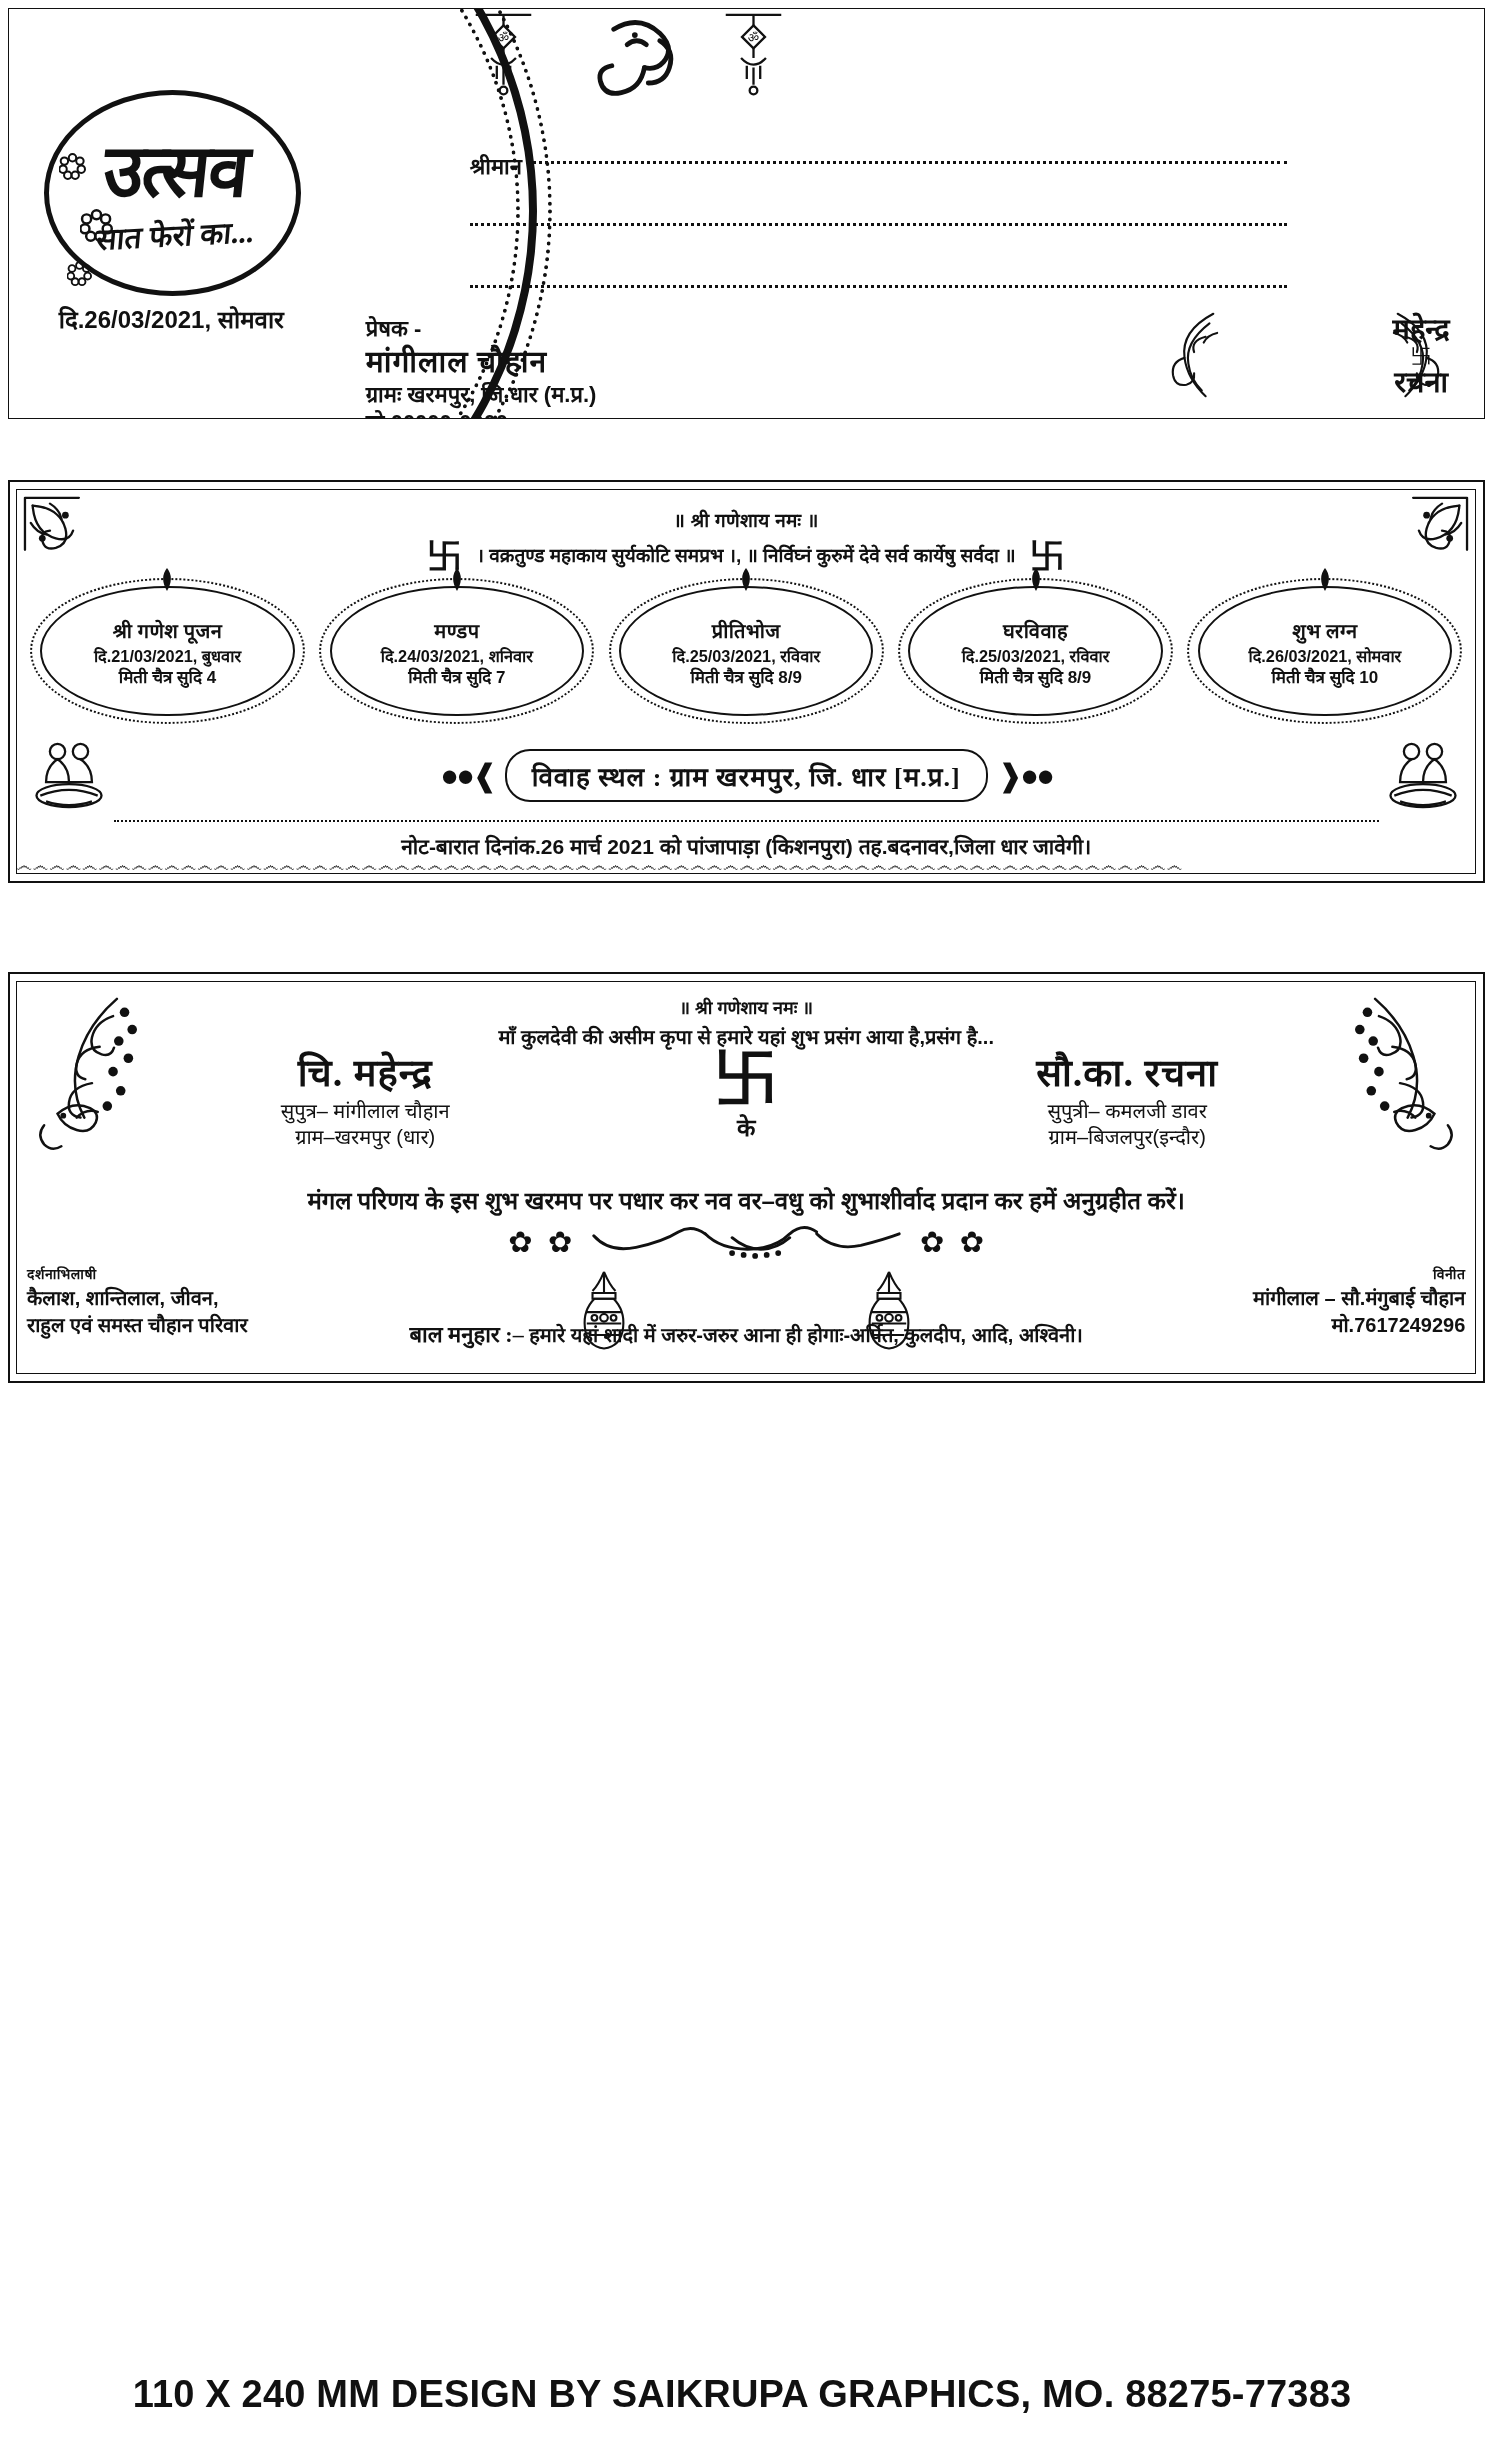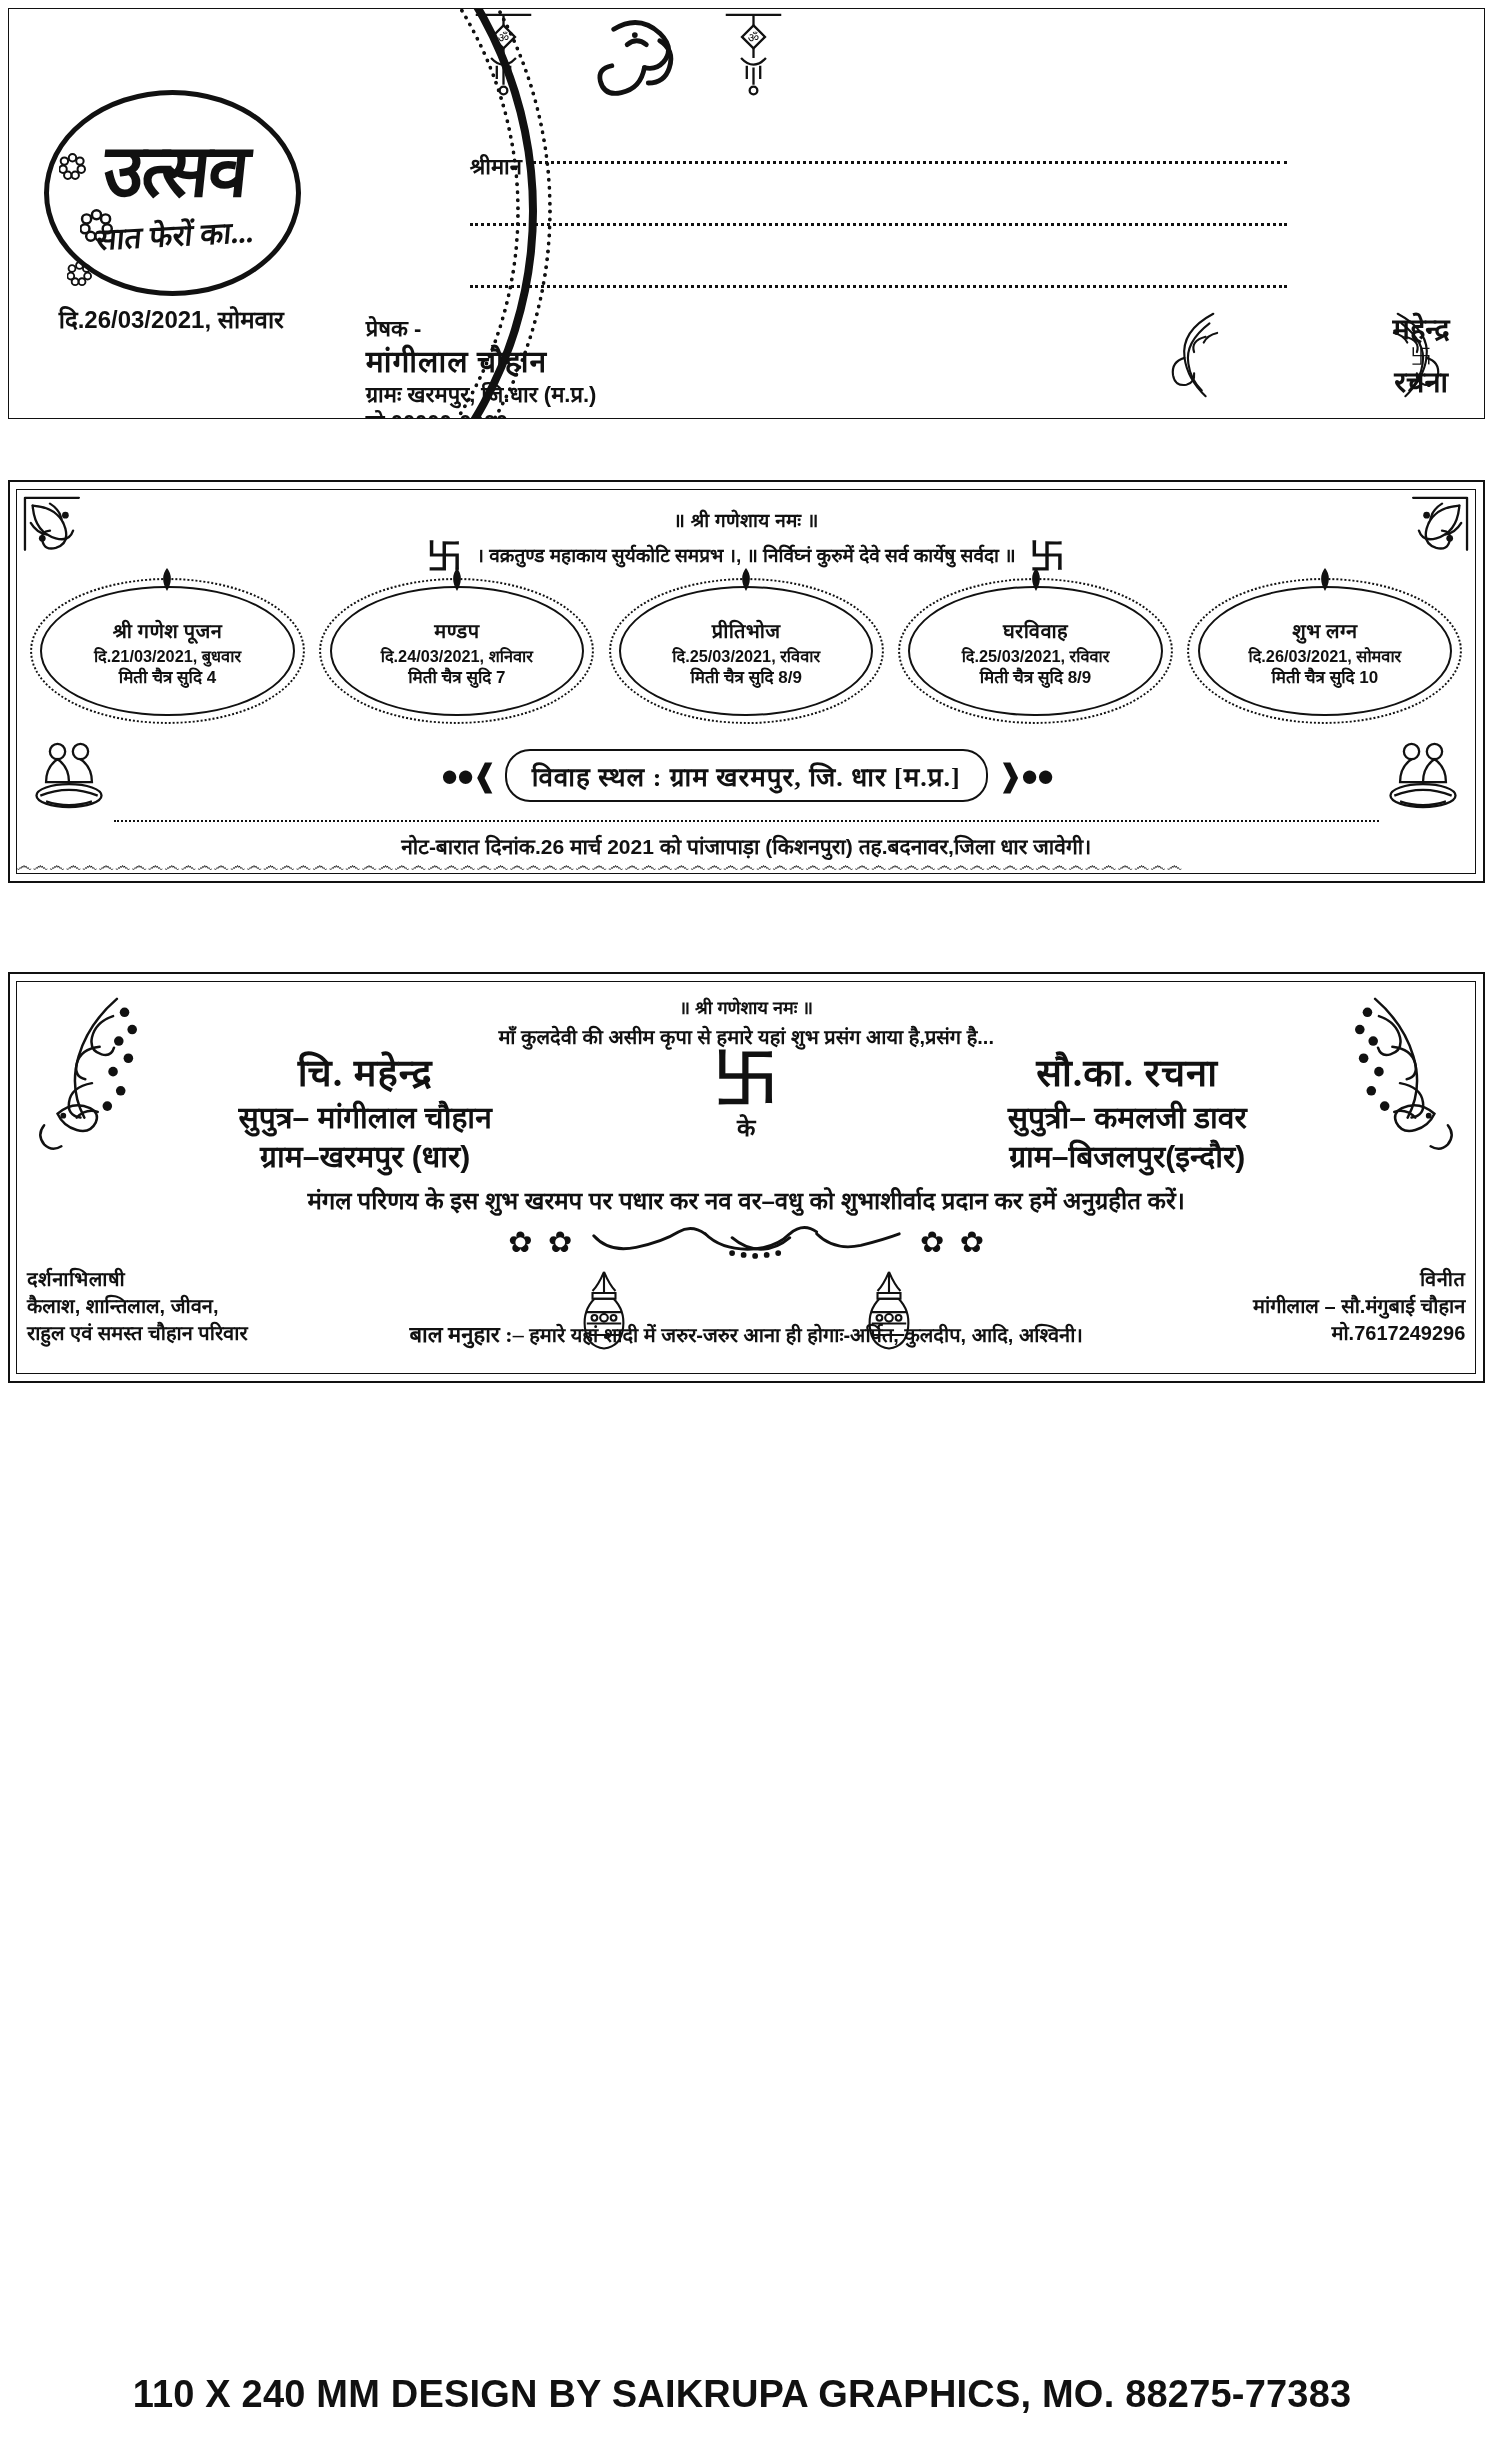--- a/index.html
+++ b/index.html
@@ -210,21 +210,21 @@
 
   .pair-row {
     position: absolute; left: 144px; right: 144px; top: 75px;
     display: flex; align-items: flex-start; justify-content: space-between;
   }
   .pair-col { width: 423px; text-align: center; line-height: 1.3; }
   .pair-name {
     font-family: "Liberation Serif", serif;
     font-size: 38px; font-weight: bold; letter-spacing: 1px;
   }
-  .pair-rel { font-size: 30px; font-weight: 700; }
+  .pair-rel { font-size: 20px; font-weight: 400; }
   .pair-mid { width: 154px; text-align: center; }
   .pair-mid .sw { font-size: 60px; line-height: .95; font-weight: bold; }
   .pair-mid .ke { font-size: 24px; font-weight: 600; margin-top: 3.8px; }
 
   .request-line {
     position: absolute; left: 38px; right: 38px; top: 209px;
     text-align: center; font-size: 24px; font-weight: 600;
   }
   .request-line .hl { font-family: "Liberation Serif", serif; font-weight: bold; }
 
@@ -236,21 +236,21 @@
   .swirl { width: 317px; height: 33px; }
   .swirl svg { width: 100%; height: 100%; }
 
   .signers {
     position: absolute; left: 17.3px; right: 17.3px; top: 292px;
     display: flex; justify-content: space-between; align-items: flex-start;
   }
   .sign-col { line-height: 1.34; }
   .sign-title {
     font-family: "Liberation Serif", serif;
-    font-size: 20px; font-weight: bold; letter-spacing: 0.5px;
+    font-size: 14px; font-weight: bold; letter-spacing: 0.5px;
   }
   .sign-l { text-align: left; width: 317px; }
   .sign-c { text-align: center; width: 403px; }
   .sign-r { text-align: right; width: 317px; }
   .sign-body { font-size: 20px; font-weight: 600; }
   .kalash { width: 50px; height: 88px; margin-top: 3.8px; }
   .kalash svg { width: 100%; height: 100%; }
 
   .child-note {
     position: absolute; left: 0; right: 0; bottom: 33px;

